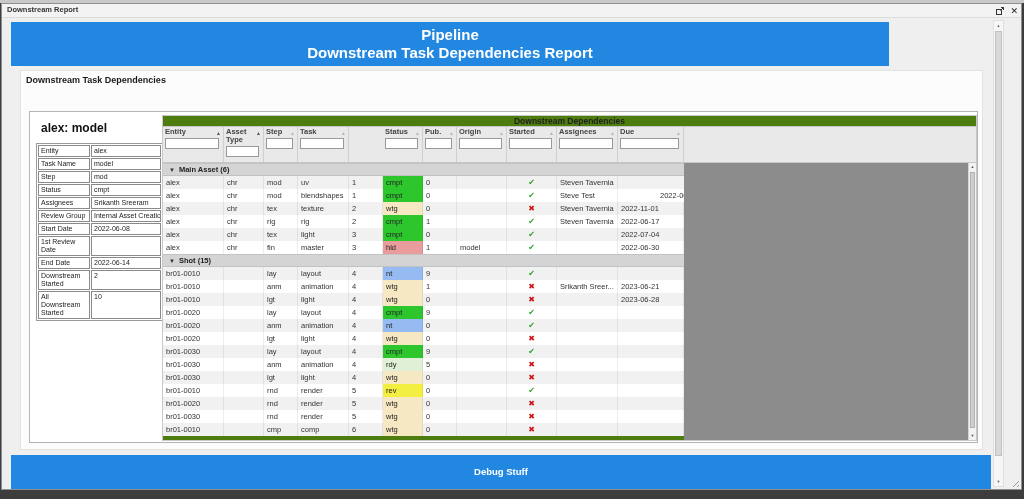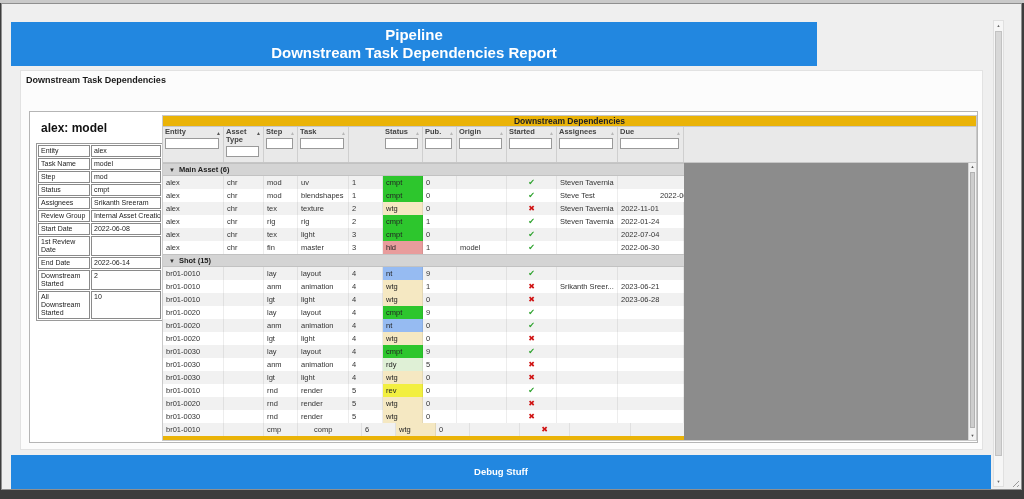--- a/index.html
+++ b/index.html
@@ -12,21 +12,21 @@
   .bg-top{position:absolute;top:0;left:0;right:0;height:3px;background:#c9c9c9;}
   .window{position:absolute;left:1px;top:3px;width:1021px;height:487px;background:#efefef;
     border:1px solid #8f8f8f;box-sizing:border-box;}
   
   .titlebar{position:absolute;top:0;left:0;right:0;height:13px;background:#f3f3f3;border-bottom:1px solid #dcdcdc;}
   .titlebar-text{position:absolute;left:5px;top:1px;font-size:7.5px;font-weight:bold;color:#333;}
   .controls{position:absolute;right:3px;top:0;height:13px;display:flex;align-items:center;gap:5px;}
   .restore-icon svg{display:block;}
   .close-icon{font-size:9px;line-height:12px;color:#222;cursor:default;}
   
-  .banner{position:absolute;left:9px;top:18px;width:806px;height:44px;color:#fff;text-align:center;font-weight:bold;}
+  .banner{position:absolute;left:9px;top:18px;width:878px;height:44px;color:#fff;text-align:center;font-weight:bold;}
   .banner-line1{font-size:15px;padding-top:4px;line-height:18px;}
   .banner-line2{font-size:15px;line-height:18px;}
   
   .card{position:absolute;left:18px;top:66px;width:963px;height:380px;background:#fcfcfc;
     border:1px solid #e2e2e2;box-sizing:border-box;}
   .card-heading{position:absolute;left:5px;top:4px;font-size:9px;font-weight:bold;color:#1a1a1a;}
   .tabbar{position:absolute;left:4px;top:15px;width:953px;height:23px;background:#e9e9e9;}
   .tab{position:absolute;top:2px;height:19px;line-height:19px;text-align:center;font-size:9.5px;box-sizing:border-box;cursor:default;}
   .tab-progress{left:2px;width:72px;background:#fff;border:1px solid #e0e0e0;color:#777;}
   .tab-list{left:76px;width:38px;color:#fff;font-weight:normal;}
@@ -37,21 +37,21 @@
   .info-table{position:absolute;left:6px;top:31px;width:127px;border:1px solid #9a9a9a;padding:1px;
     box-sizing:border-box;background:#fff;}
   .info-row{display:flex;margin-bottom:1px;}
   .info-row:last-child{margin-bottom:0;}
   .info-label{width:52px;border:1px solid #8a8a8a;font-size:7px;line-height:8px;padding:1px 2px;color:#222;
     box-sizing:border-box;background:#fff;}
   .info-value{width:70px;margin-left:1px;border:1px solid #8a8a8a;font-size:7px;line-height:8px;padding:1px 2px;
     color:#222;white-space:nowrap;overflow:hidden;box-sizing:border-box;background:#fff;}
   
   .dep-table{position:absolute;left:132px;top:3px;width:815px;height:326px;border:1px solid #c9c9c9;
-    box-sizing:border-box;background:#eab308;}
+    box-sizing:border-box;background:#4d7c0f;}
   .dep-title{height:10px;line-height:11px;text-align:center;font-size:8.5px;font-weight:bold;color:#222;}
   .dep-header{position:relative;height:37px;background:#e9e9e9;border-top:1px solid #c6c6c6;
     border-bottom:1px solid #c6c6c6;display:flex;box-sizing:border-box;}
   .hcol{box-sizing:border-box;border-right:1px solid #cfcfcf;padding:1px 2px;flex:0 0 auto;}
   .hlab{font-size:7.5px;line-height:8px;font-weight:bold;color:#444;position:relative;padding-right:8px;}
   .arrow{position:absolute;right:0;top:1px;font-size:5px;color:#b8b8b8;}
   .arrow.active{color:#555;}
   .hfilter{display:block;width:calc(100% - 2px);height:11px;border:1px solid #999;margin-top:2px;
     box-sizing:border-box;font-size:7px;padding:0 1px;background:#fff;}
   .dep-body{position:absolute;left:0;top:47px;right:0;bottom:0;overflow:hidden;}
@@ -85,20 +85,32 @@
     background:repeating-linear-gradient(135deg,transparent 0 2px,#9a9a9a 2px 3px);
     clip-path:polygon(100% 0,100% 100%,0 100%);}
 </style>
 </head>
 <body>
 
 <div class="bg-top"></div>
 
 <div class="window">
 
+  <div class="titlebar">
+    <span class="titlebar-text">Downstream Report</span>
+    <span class="controls">
+      <span class="restore-icon">
+        <svg width="10" height="10" viewBox="0 0 10 10">
+          <rect x="1.5" y="3.5" width="5" height="5" fill="none" stroke="#333" stroke-width="1"></rect>
+          <path d="M5.5 4.5 L8.5 1.5 M6 1.5 H8.5 V4" fill="none" stroke="#333" stroke-width="1"></path>
+        </svg>
+      </span>
+      <span class="close-icon">✕</span>
+    </span>
+  </div>
 
   <div class="banner" style="background: rgb(34, 135, 224);">
     <div class="banner-line1">Pipeline</div>
     <div class="banner-line2">Downstream Task Dependencies Report</div>
   </div>
 
   <div class="card">
     <div class="card-heading">Downstream Task Dependencies</div>
 
 
@@ -246,21 +258,21 @@
                 <div class="tcell cell-entity" style="width: 61px;">alex</div>
                 <div class="tcell cell-asset_type" style="width: 40px;">chr</div>
                 <div class="tcell cell-step" style="width: 34px;">rig</div>
                 <div class="tcell cell-task" style="width: 51px;">rig</div>
                 <div class="tcell cell-level" style="width: 34px;">2</div>
                 <div class="tcell cell-status status-cell" style="width: 40px; background: rgb(45, 198, 45);">cmpt</div>
                 <div class="tcell cell-pub" style="width: 34px;">1</div>
                 <div class="tcell cell-origin" style="width: 50px;"></div>
                 <div class="tcell cell-started started-cell" style="width: 50px;"><span class="chk">✔</span></div>
                 <div class="tcell cell-assignees" style="width: 61px;">Steven Tavernia</div>
-                <div class="tcell cell-due" style="width: 66px;">2022-01-24</div>
+                <div class="tcell cell-due" style="width: 66px;">2022-06-17</div>
               </div>
               <div class="trow alt">
                 <div class="tcell cell-entity" style="width: 61px;">alex</div>
                 <div class="tcell cell-asset_type" style="width: 40px;">chr</div>
                 <div class="tcell cell-step" style="width: 34px;">tex</div>
                 <div class="tcell cell-task" style="width: 51px;">light</div>
                 <div class="tcell cell-level" style="width: 34px;">3</div>
                 <div class="tcell cell-status status-cell" style="width: 40px; background: rgb(45, 198, 45);">cmpt</div>
                 <div class="tcell cell-pub" style="width: 34px;">0</div>
                 <div class="tcell cell-origin" style="width: 50px;"></div>
@@ -435,21 +447,21 @@
                 <div class="tcell cell-pub" style="width: 34px;">0</div>
                 <div class="tcell cell-origin" style="width: 50px;"></div>
                 <div class="tcell cell-started started-cell" style="width: 50px;"><span class="cross">✖</span></div>
                 <div class="tcell cell-assignees" style="width: 61px;"></div>
                 <div class="tcell cell-due" style="width: 66px;"></div>
               </div>
               <div class="trow alt">
                 <div class="tcell cell-entity" style="width: 61px;">br01-0010</div>
                 <div class="tcell cell-asset_type" style="width: 40px;"></div>
                 <div class="tcell cell-step" style="width: 34px;">cmp</div>
-                <div class="tcell cell-task" style="width: 51px; margin-left: 13px;">comp</div>
+                <div class="tcell cell-task" style="width: 51px;">comp</div>
                 <div class="tcell cell-level" style="width: 34px;">6</div>
                 <div class="tcell cell-status status-cell" style="width: 40px; background: rgb(245, 232, 194);">wtg</div>
                 <div class="tcell cell-pub" style="width: 34px;">0</div>
                 <div class="tcell cell-origin" style="width: 50px;"></div>
                 <div class="tcell cell-started started-cell" style="width: 50px;"><span class="cross">✖</span></div>
                 <div class="tcell cell-assignees" style="width: 61px;"></div>
                 <div class="tcell cell-due" style="width: 66px;"></div>
               </div>
             </div>
           <div class="dep-filler" style="background: rgb(140, 140, 140);"></div>

